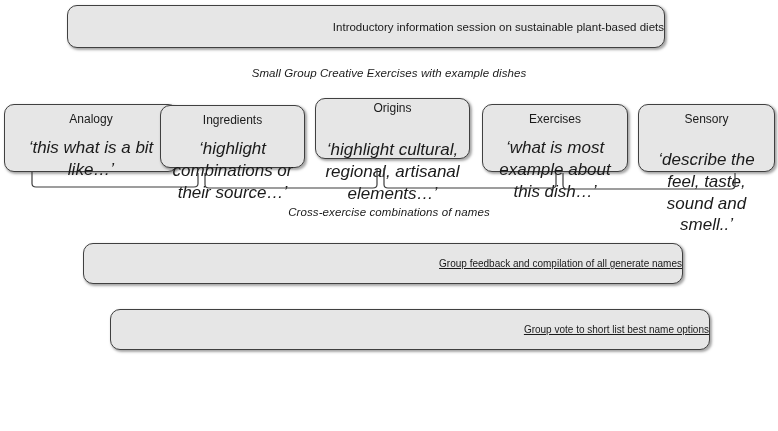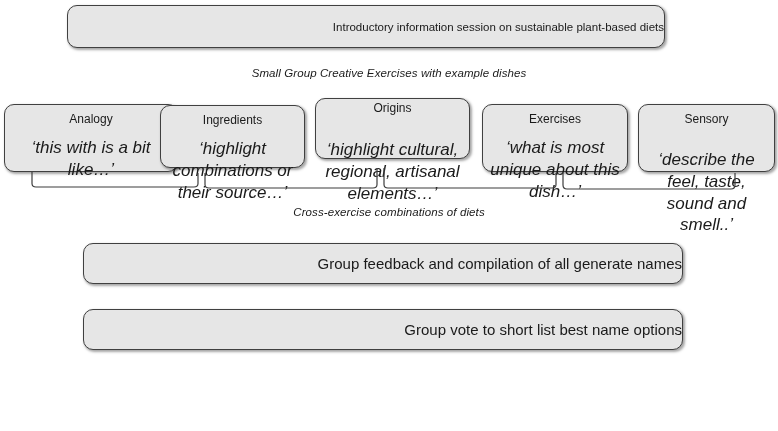--- a/index.html
+++ b/index.html
@@ -24,72 +24,72 @@
     display:flex;flex-direction:column;align-items:center;
     text-align:center;padding:8px 6px 4px 6px;gap:11px;
   }
   .exbox .ex-title{font-size:12px;line-height:1.1;}
   .exbox .ex-quote{font-style:italic;font-size:17px;line-height:1.28;}
   .ex1{left:4px;  top:104px;width:174px;height:68px;}
   .ex2{left:160px;top:105px;width:145px;height:63px;}
   .ex3{left:315px;top:98px; width:155px;height:61px;padding-top:3px;gap:24px;}
   .ex4{left:482px;top:104px;width:146px;height:68px;}
   .ex5{left:638px;top:104px;width:137px;height:68px;gap:23px;}
-  .procbox{left:83px;width:600px;height:41px;font-size:15px;}
+  .procbox{left:83px;width:600px;height:41px;font-size:10px;text-decoration:underline;}
   .proc1{top:243px;}
-  .proc2{top:309px;}
+  .proc2{top:309px;margin-left:27px;}
   .proc3{top:375px;}
   .connectors{position:absolute;left:0;top:0;width:778px;height:431px;pointer-events:none;}
 </style>
 </head>
 <body>
 
 <div class="canvas">
 
   <div class="box centerbox topbox">
     <span>Introductory information session on sustainable plant-based diets</span>
   </div>
 
   <div class="section-label label-exercises">Small Group Creative Exercises with example dishes</div>
 
   <div class="box exbox ex1">
     <span class="ex-title">Analogy</span>
-    <span class="ex-quote">‘this with is a bit like…’</span>
+    <span class="ex-quote">‘this what is a bit like…’</span>
   </div>
 
   <div class="box exbox ex2">
     <span class="ex-title">Ingredients</span>
     <span class="ex-quote">‘highlight combinations or their source…’</span>
   </div>
 
   <div class="box exbox ex3">
     <span class="ex-title">Origins</span>
     <span class="ex-quote">‘highlight cultural, regional, artisanal elements…’</span>
   </div>
 
   <div class="box exbox ex4">
     <span class="ex-title">Exercises</span>
-    <span class="ex-quote">‘what is most unique about this dish…’</span>
+    <span class="ex-quote">‘what is most example about this dish…’</span>
   </div>
 
   <div class="box exbox ex5">
     <span class="ex-title">Sensory</span>
     <span class="ex-quote">‘describe the feel, taste, sound and smell..’</span>
   </div>
 
   <svg class="connectors" viewBox="0 0 778 431" xmlns="http://www.w3.org/2000/svg">
     <g fill="none" stroke="#3d3d3d" stroke-width="1.2">
       <path d="M 32 172 L 32 183.5 Q 32 187 36 187 L 194 187 Q 198 187 198 183.5 L 198 173"></path>
       <path d="M 205 173 L 205 184.5 Q 205 188 209 188 L 373 188 Q 377 188 377 184.5 L 377 168"></path>
       <path d="M 384 168 L 384 184.5 Q 384 188 388 188 L 552 188 Q 556 188 556 184.5 L 556 173"></path>
       <path d="M 563 173 L 563 185 Q 563 189 567 189 L 731 189 Q 735 189 735 185 L 735 173"></path>
     </g>
   </svg>
 
-  <div class="section-label label-combinations">Cross-exercise combinations of diets</div>
+  <div class="section-label label-combinations">Cross-exercise combinations of names</div>
 
   <div class="box centerbox procbox proc1">
     <span>Group feedback and compilation of all generate names</span>
   </div>
 
   <div class="box centerbox procbox proc2">
     <span>Group vote to short list best name options</span>
   </div>
 
 

